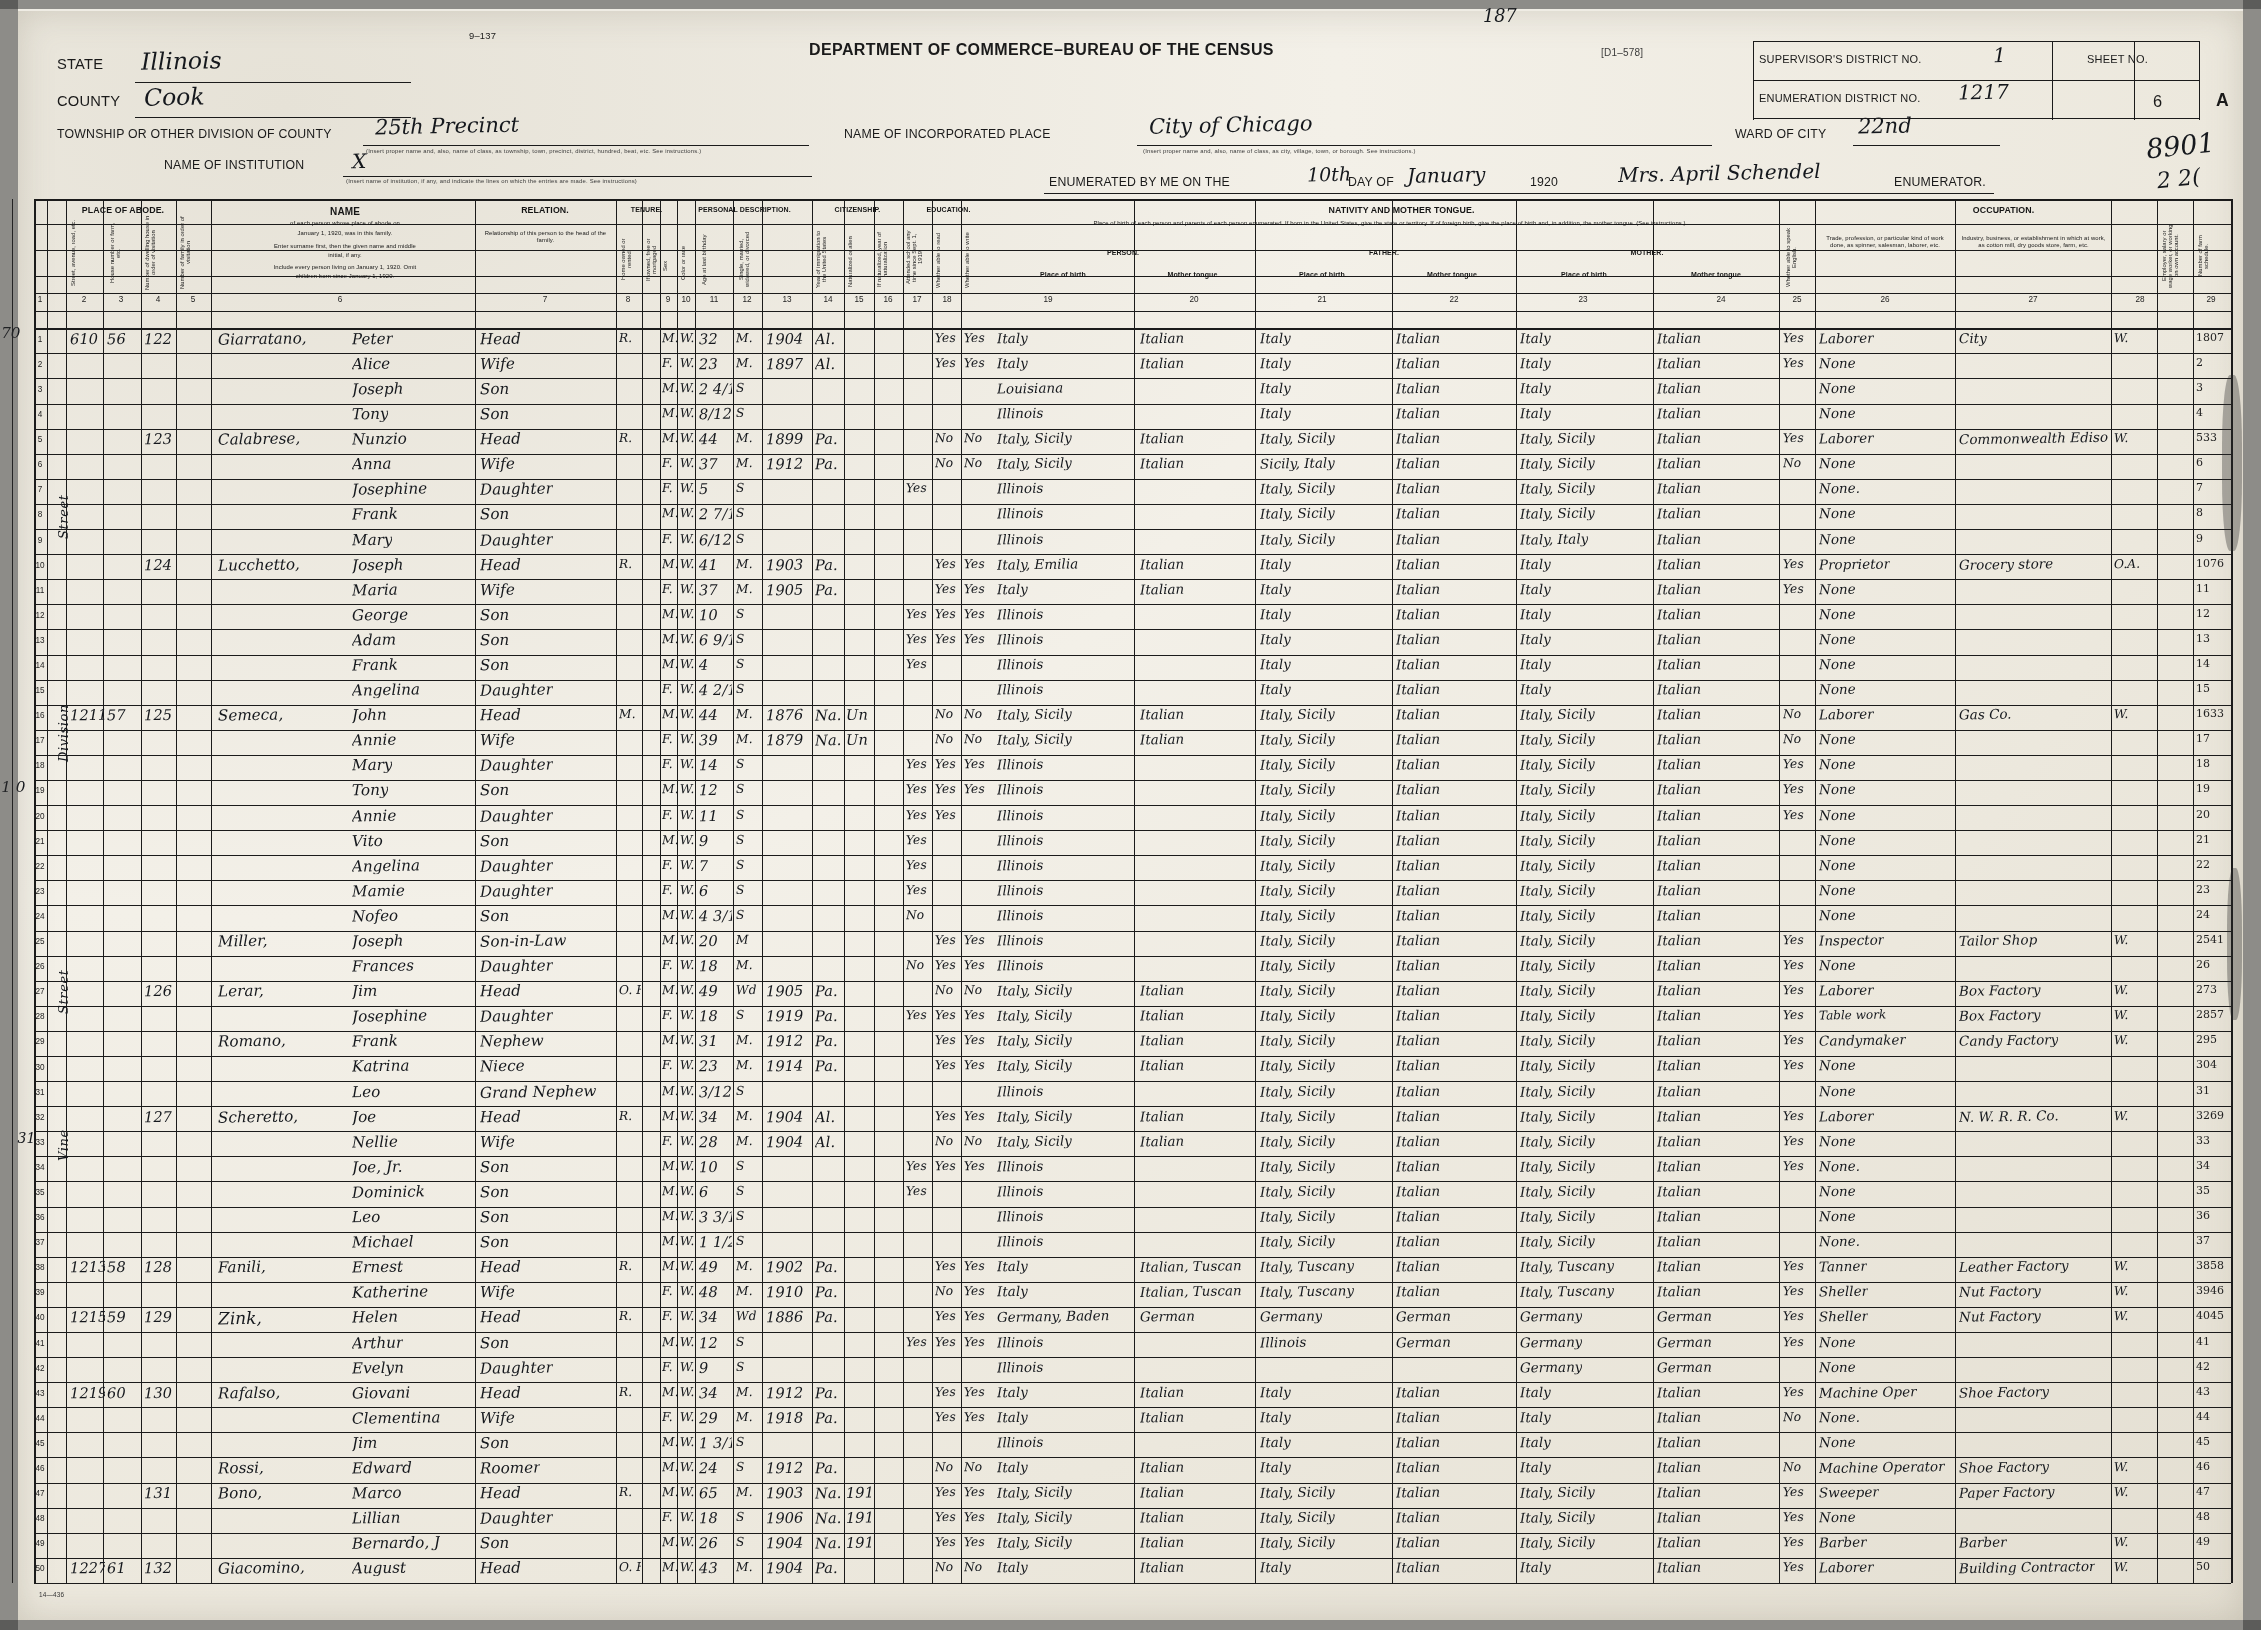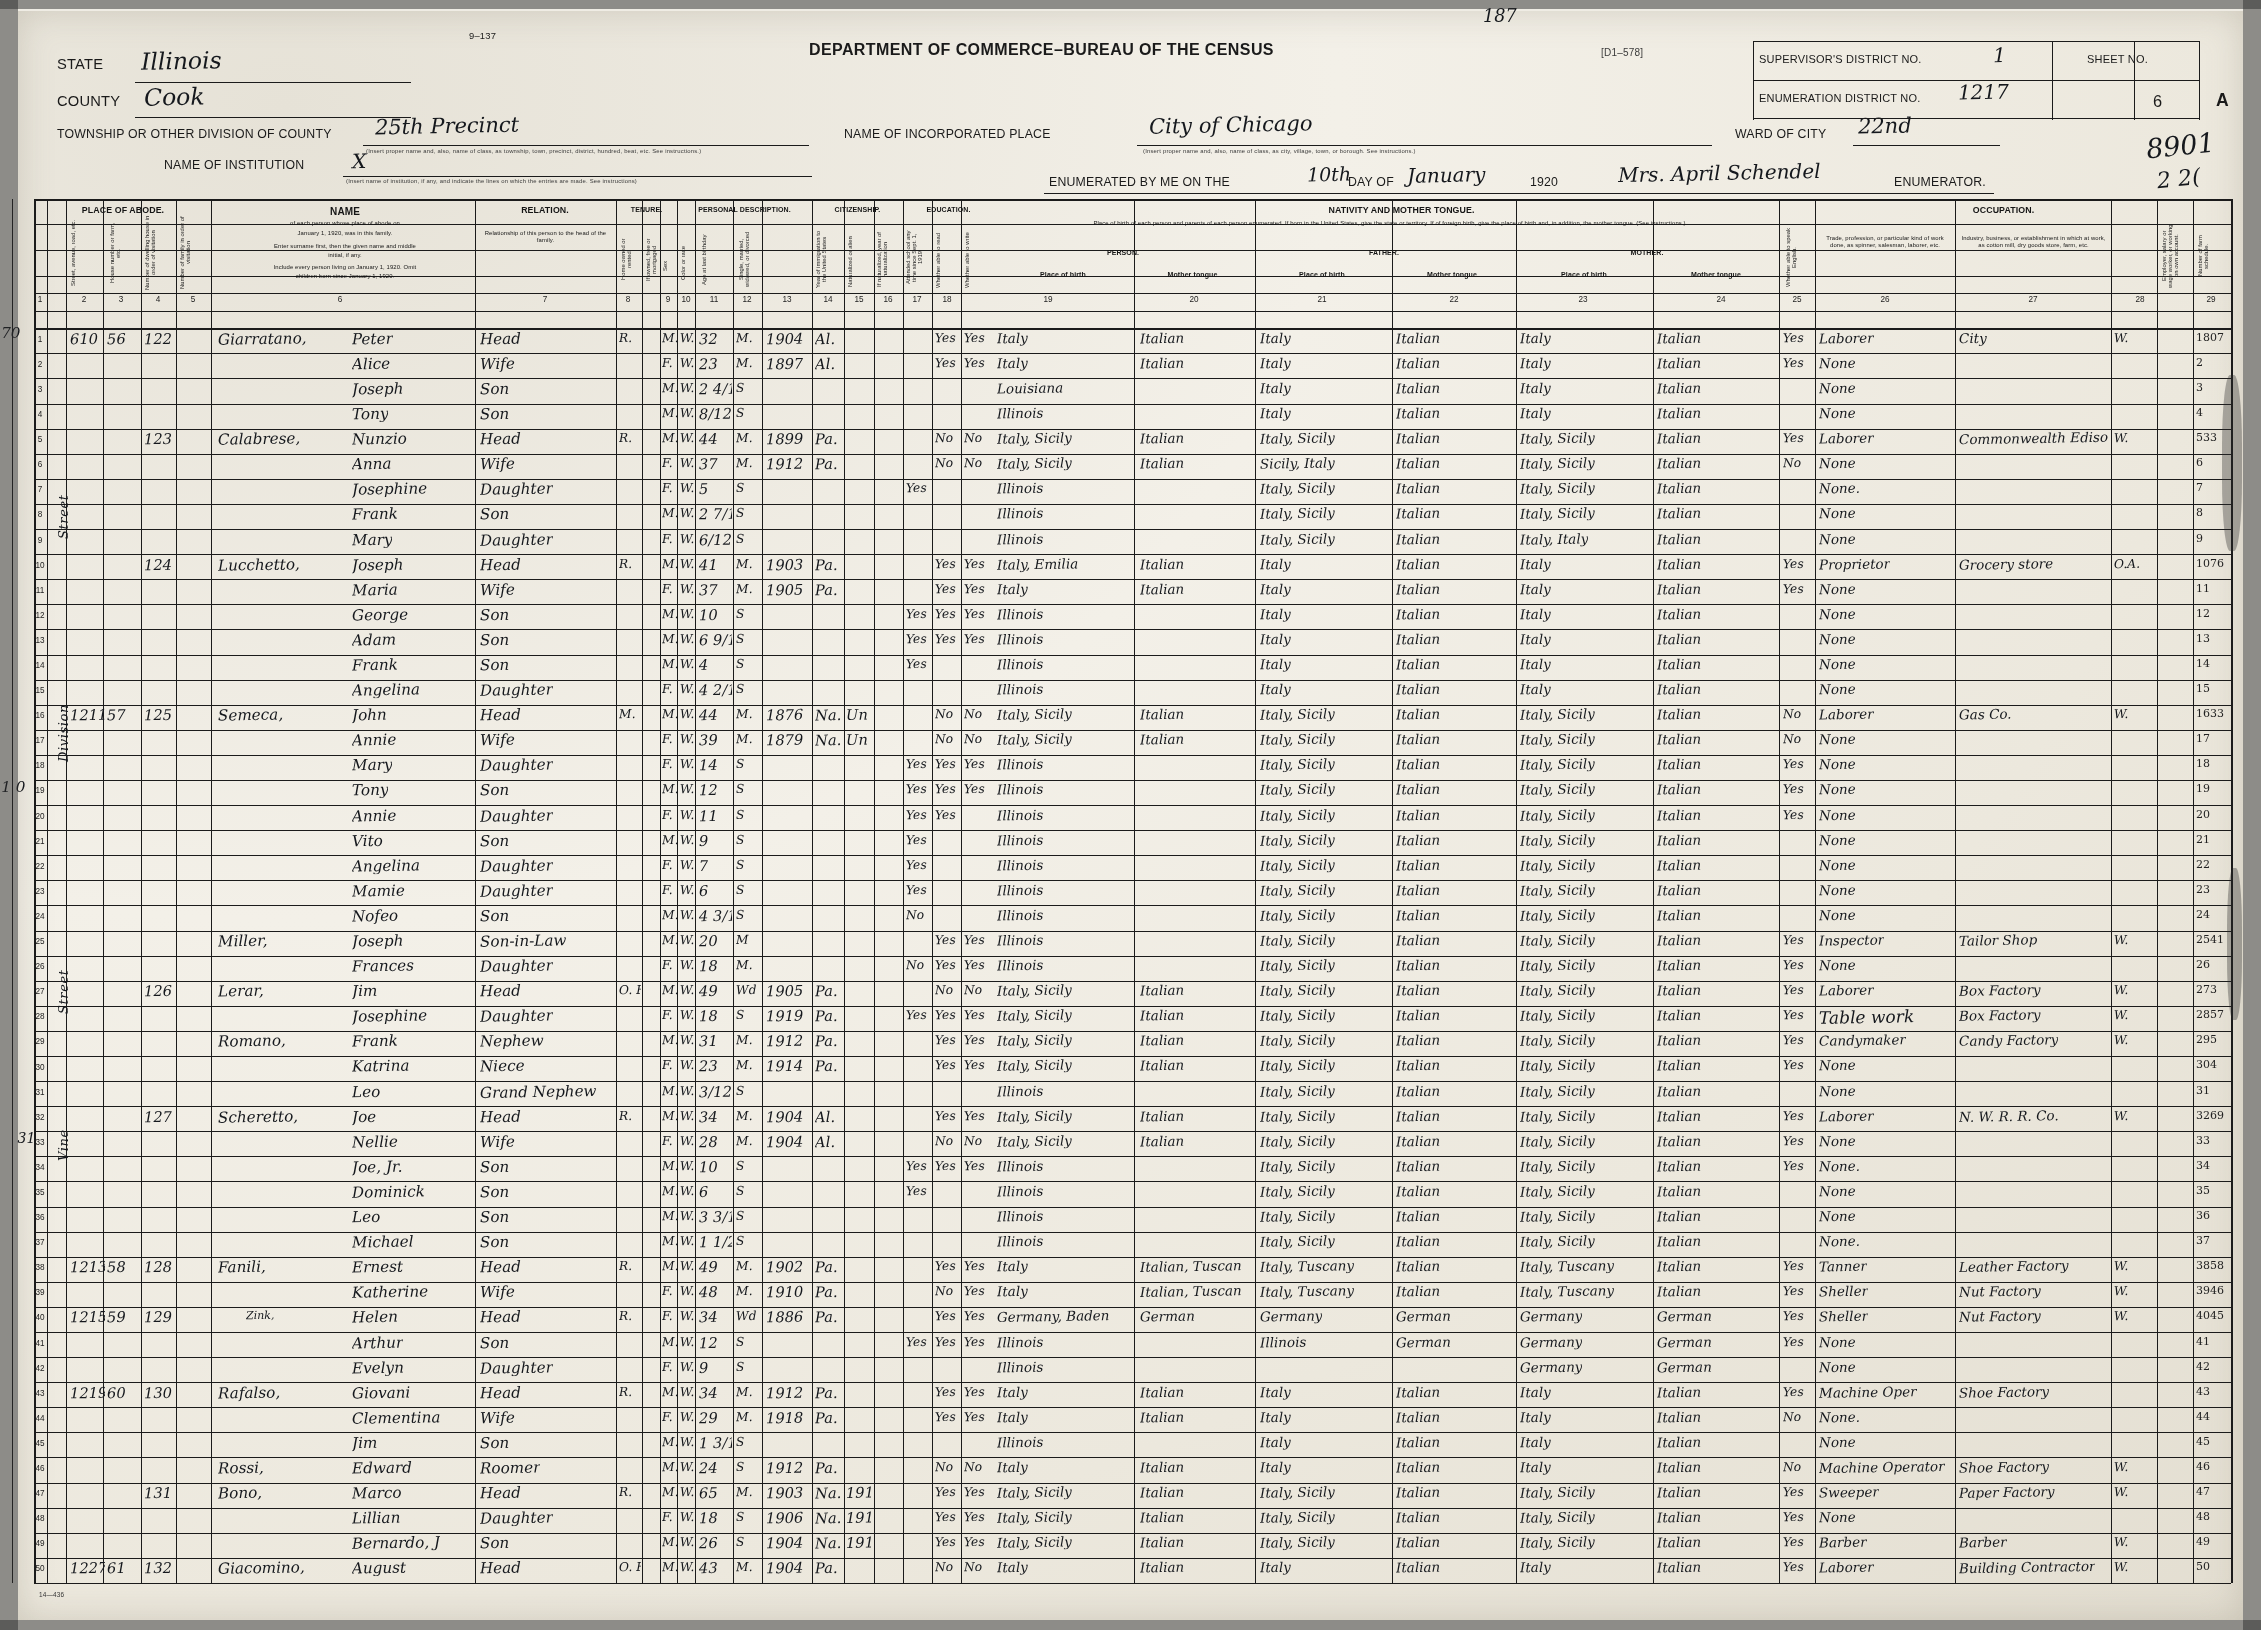--- a/index.html
+++ b/index.html
@@ -738,21 +738,21 @@
     <div class="script" style="left: 906px; top: 1009px; font-size: 12.3px; max-width: 26px; overflow: hidden; transform: rotate(-1deg);">Yes</div>
     <div class="script" style="left: 935px; top: 1009px; font-size: 12.3px; max-width: 26px; overflow: hidden; transform: rotate(-1deg);">Yes</div>
     <div class="script" style="left: 964px; top: 1009px; font-size: 12.3px; max-width: 26px; overflow: hidden; transform: rotate(-1deg);">Yes</div>
     <div class="script" style="left: 997px; top: 1009px; font-size: 13.5px; max-width: 136px; overflow: hidden; transform: rotate(-1deg);">Italy, Sicily</div>
     <div class="script" style="left: 1140px; top: 1009px; font-size: 13.5px; max-width: 114px; overflow: hidden; transform: rotate(-1deg);">Italian</div>
     <div class="script" style="left: 1260px; top: 1009px; font-size: 13.5px; max-width: 129px; overflow: hidden; transform: rotate(-1deg);">Italy, Sicily</div>
     <div class="script" style="left: 1396px; top: 1009px; font-size: 13.5px; max-width: 117px; overflow: hidden; transform: rotate(-1deg);">Italian</div>
     <div class="script" style="left: 1520px; top: 1009px; font-size: 13.5px; max-width: 132px; overflow: hidden; transform: rotate(-1deg);">Italy, Sicily</div>
     <div class="script" style="left: 1657px; top: 1009px; font-size: 13.5px; max-width: 120px; overflow: hidden; transform: rotate(-1deg);">Italian</div>
     <div class="script" style="left: 1783px; top: 1009px; font-size: 12.3px; max-width: 29px; overflow: hidden; transform: rotate(-1deg);">Yes</div>
-    <div class="script" style="left: 1819px; top: 1009px; font-size: 17px; max-width: 135px; overflow: hidden; transform: rotate(-1deg);">Table work</div>
+    <div class="script" style="left: 1819px; top: 1009px; font-size: 12px; max-width: 135px; overflow: hidden; transform: rotate(-1deg);">Table work</div>
     <div class="script" style="left: 1959px; top: 1009px; font-size: 13.5px; max-width: 149px; overflow: hidden; transform: rotate(-1deg);">Box Factory</div>
     <div class="script" style="left: 2114px; top: 1009px; font-size: 12.3px; max-width: 41px; overflow: hidden; transform: rotate(-1deg);">W.</div>
     <div class="script" style="left: 2196px; top: 1009px; font-size: 11px; max-width: 34px; overflow: hidden; transform: rotate(0deg); font-style: normal; color: rgb(34, 34, 34);">2857</div>
     <div class="rownum" style="left: 33px; top: 1037px; width: 14px;">29</div>
     <div class="script" style="left: 218px; top: 1034px; font-size: 15.2px; max-width: 126px; overflow: hidden; transform: rotate(-1deg);">Romano,</div>
     <div class="script" style="left: 352px; top: 1034px; font-size: 15.2px; max-width: 117px; overflow: hidden; transform: rotate(-1deg);">Frank</div>
     <div class="script" style="left: 480px; top: 1034px; font-size: 15.2px; max-width: 134px; overflow: hidden; transform: rotate(-1deg);">Nephew</div>
     <div class="script" style="left: 662px; top: 1034px; font-size: 12.3px; max-width: 16.4px; overflow: hidden; transform: rotate(-1deg);">M.</div>
     <div class="script" style="left: 680px; top: 1034px; font-size: 12.3px; max-width: 16.4px; overflow: hidden; transform: rotate(-1deg);">W.</div>
     <div class="script" style="left: 699px; top: 1034px; font-size: 14.7px; max-width: 33px; overflow: hidden; transform: rotate(-1deg);">31</div>
@@ -958,21 +958,21 @@
     <div class="script" style="left: 1657px; top: 1285px; font-size: 13.5px; max-width: 120px; overflow: hidden; transform: rotate(-1deg);">Italian</div>
     <div class="script" style="left: 1783px; top: 1285px; font-size: 12.3px; max-width: 29px; overflow: hidden; transform: rotate(-1deg);">Yes</div>
     <div class="script" style="left: 1819px; top: 1285px; font-size: 13.5px; max-width: 135px; overflow: hidden; transform: rotate(-1deg);">Sheller</div>
     <div class="script" style="left: 1959px; top: 1285px; font-size: 13.5px; max-width: 149px; overflow: hidden; transform: rotate(-1deg);">Nut Factory</div>
     <div class="script" style="left: 2114px; top: 1285px; font-size: 12.3px; max-width: 41px; overflow: hidden; transform: rotate(-1deg);">W.</div>
     <div class="script" style="left: 2196px; top: 1285px; font-size: 11px; max-width: 34px; overflow: hidden; transform: rotate(0deg); font-style: normal; color: rgb(34, 34, 34);">3946</div>
     <div class="rownum" style="left: 33px; top: 1313px; width: 14px;">40</div>
     <div class="script" style="left: 70px; top: 1310px; font-size: 14.7px; max-width: 35px; overflow: hidden; transform: rotate(-1deg);">1215</div>
     <div class="script" style="left: 107px; top: 1310px; font-size: 14.7px; max-width: 33px; overflow: hidden; transform: rotate(-1deg);">59</div>
     <div class="script" style="left: 144px; top: 1310px; font-size: 14.7px; max-width: 32px; overflow: hidden; transform: rotate(-1deg);">129</div>
-    <div class="script" style="left: 218px; top: 1310px; font-size: 11px; max-width: 126px; overflow: hidden; transform: rotate(-1deg); margin-left: 28px;">Zink,</div>
+    <div class="script" style="left: 218px; top: 1310px; font-size: 17px; max-width: 126px; overflow: hidden; transform: rotate(-1deg);">Zink,</div>
     <div class="script" style="left: 352px; top: 1310px; font-size: 15.2px; max-width: 117px; overflow: hidden; transform: rotate(-1deg);">Helen</div>
     <div class="script" style="left: 480px; top: 1310px; font-size: 15.2px; max-width: 134px; overflow: hidden; transform: rotate(-1deg);">Head</div>
     <div class="script" style="left: 619px; top: 1310px; font-size: 12.3px; max-width: 22px; overflow: hidden; transform: rotate(-1deg);">R.</div>
     <div class="script" style="left: 662px; top: 1310px; font-size: 12.3px; max-width: 16.4px; overflow: hidden; transform: rotate(-1deg);">F.</div>
     <div class="script" style="left: 680px; top: 1310px; font-size: 12.3px; max-width: 16.4px; overflow: hidden; transform: rotate(-1deg);">W.</div>
     <div class="script" style="left: 699px; top: 1310px; font-size: 14.7px; max-width: 33px; overflow: hidden; transform: rotate(-1deg);">34</div>
     <div class="script" style="left: 736px; top: 1310px; font-size: 12.3px; max-width: 24.6px; overflow: hidden; transform: rotate(-1deg);">Wd</div>
     <div class="script" style="left: 766px; top: 1310px; font-size: 14.7px; max-width: 46px; overflow: hidden; transform: rotate(-1deg);">1886</div>
     <div class="script" style="left: 815px; top: 1310px; font-size: 14.7px; max-width: 56px; overflow: hidden; transform: rotate(-1deg);">Pa.</div>
     <div class="script" style="left: 935px; top: 1310px; font-size: 12.3px; max-width: 26px; overflow: hidden; transform: rotate(-1deg);">Yes</div>

